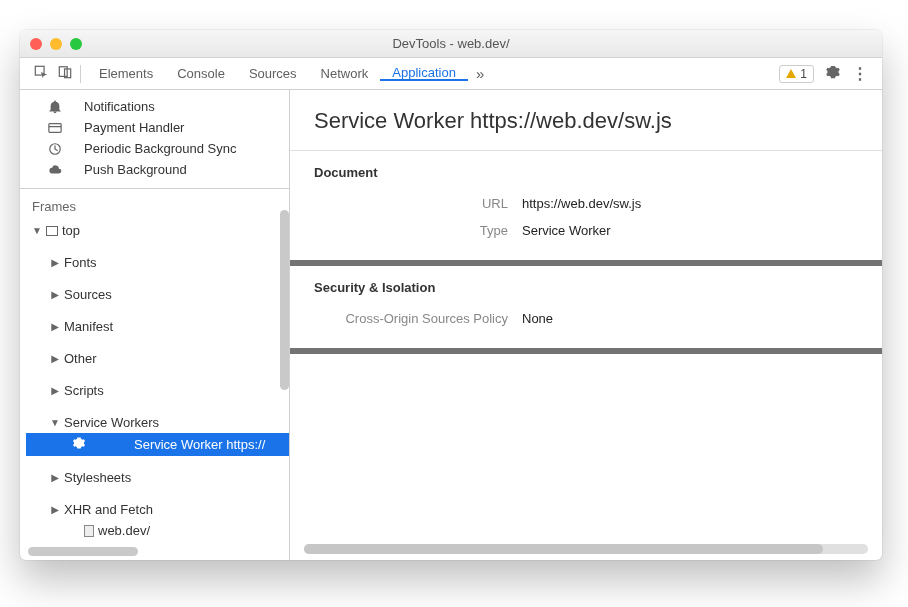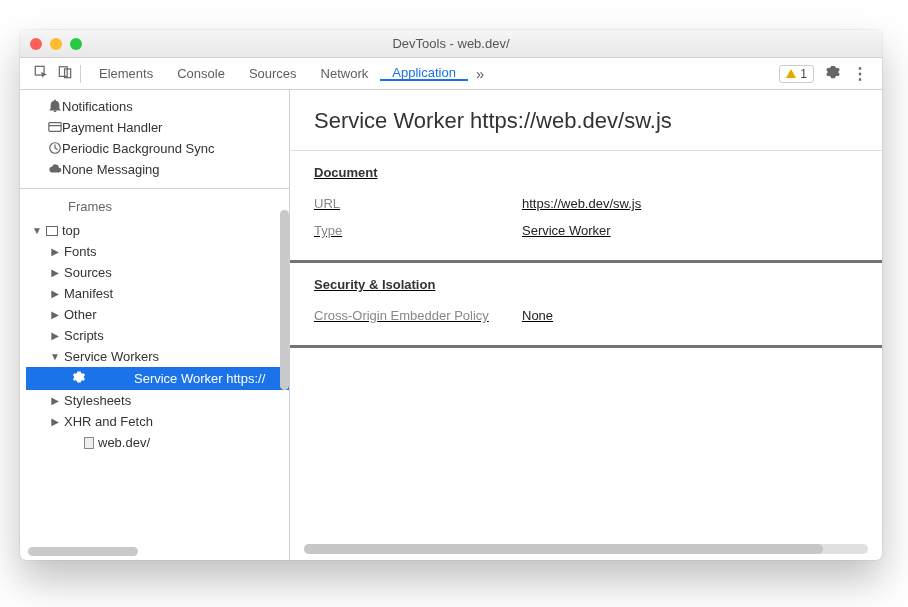--- a/index.html
+++ b/index.html
@@ -19,44 +19,44 @@
   .tab.active { color:#1a73e8; border-bottom:2px solid #1a73e8; }
   .more-tabs { padding:0 8px; color:#5f5f5f; cursor:pointer; display:flex; align-items:center; font-size:15px;}
   .toolbar-right { display:flex; align-items:center; gap:12px; padding:0 8px; }
   .badge { display:flex; align-items:center; gap:4px; border:1px solid #ccc; border-radius:3px; padding:1px 6px; font-size:12px; color:#444;}
   .warn-icon { width:0;height:0;border-left:5px solid transparent;border-right:5px solid transparent;border-bottom:9px solid #e6a700; position:relative;}
   .gear { color:#666; font-size:15px;}
   .vdots { color:#666; font-size:16px; font-weight:bold;}
   .body { flex:1; display:flex; min-height:0; }
   .sidebar { width:270px; border-right:1px solid #d0d0d0; display:flex; flex-direction:column; font-size:13px; color:#333; overflow:hidden; position:relative;}
   .sidebar-top { padding-top:6px; }
-  .side-row { display:flex; align-items:flex-start; gap:0; padding:3px 0 3px 28px; cursor:pointer; white-space:nowrap;}
+  .side-row { display:flex; align-items:flex-end; gap:22px; padding:3px 0 3px 28px; cursor:pointer; white-space:nowrap;}
   .side-row .ico { width:14px; display:flex; justify-content:center; color:#666;}
-  .section-label { padding:10px 12px 6px 12px; color:#666;margin-left:36px; }
+  .section-label { padding:10px 12px 6px 12px; color:#666; }
   .tree { padding-left:6px; }
   .tree-row { display:flex; align-items:center; gap:4px; padding:3px 0; cursor:pointer; white-space:nowrap; }
   .arrow { width:10px; color:#666; font-size:10px; display:inline-flex; justify-content:center;}
   .arrow.down::before { content:"▼"; }
   .arrow.right::before { content:"▶"; }
   .depth0 { padding-left:6px;text-align:center; }
-  .depth1 { padding-left:24px; }
+  .depth1 { padding-left:24px;margin-top:11px; }
   .depth2 { padding-left:42px;gap:48px; }
   .depth2b { padding-left:58px; }
   .selected { background:#1a73e8; color:#fff; }
   .selected .arrow, .selected .ico { color:#fff; }
   .frame-icon { width:12px; height:10px; border:1px solid #666; display:inline-block; }
   .file-icon { width:10px; height:12px; border:1px solid #888; background:#eee; display:inline-block; }
   .side-scroll-y { position:absolute; right:0; top:120px; width:9px; height:180px; background:#c9c9c9; border-radius:5px;}
   .side-scroll-x { position:absolute; left:8px; bottom:4px; height:9px; width:110px; background:#c9c9c9; border-radius:5px;}
   .main { flex:1; display:flex; flex-direction:column; overflow:hidden; position:relative;}
   .main-title { font-size:22px; color:#333; padding:18px 24px 16px 24px; border-bottom:1px solid #e0e0e0;}
-  .panel-section { border-bottom:3px solid #737373; padding:14px 24px 16px 24px;text-decoration:underline; }
+  .panel-section { border-bottom:6px solid #737373; padding:14px 24px 16px 24px; }
   .panel-section h4 { font-size:13px; font-weight:600; color:#333; margin-bottom:10px;}
   .kv { display:flex; padding:6px 0;}
-  .kv .k { width:208px; text-align:left; color:#888; font-size:13px; padding-right:14px;}
+  .kv .k { width:208px; text-align:right; color:#888; font-size:13px; padding-right:14px;}
   .kv .v { font-size:13px; color:#222;}
   .main-scroll-x { position:absolute; left:14px; right:14px; bottom:6px; height:10px; background:#e0e0e0; border-radius:6px;}
   .main-scroll-x .thumb{ position:absolute; left:0; width:92%; height:100%; background:#c6c6c6; border-radius:6px;}
   svg.ico-s{width:14px;height:14px;}
 </style>
 </head>
 <body>
 
 <div class="window">
 
@@ -135,21 +135,21 @@
               </svg>
           </span>
           <span>Periodic Background Sync</span>
         </div>
         <div class="side-row">
           <span class="ico">
             <svg class="ico-s" viewBox="0 0 16 16" fill="#666">
                 <path d="M12.5 6.5a4 4 0 0 0-7.8-1A3 3 0 0 0 5 12h7.5a2.75 2.75 0 0 0 0-5.5z"></path>
               </svg>
           </span>
-          <span>None Messaging</span>
+          <span>Push Background</span>
         </div>
       </div>
 
       <div style="height:1px;background:#d0d0d0;margin-top:8px;"></div>
 
       <div class="section-label">Frames</div>
 
       <div class="tree">
         <div class="tree-row depth0">
           <span class="arrow down"></span>
@@ -217,21 +217,21 @@
         </div>
         <div class="kv">
           <div class="k">Type</div>
           <div class="v">Service Worker</div>
         </div>
       </div>
 
       <div class="panel-section">
         <h4>Security &amp; Isolation</h4>
         <div class="kv">
-          <div class="k">Cross-Origin Embedder Policy</div>
+          <div class="k">Cross-Origin Sources Policy</div>
           <div class="v">None</div>
         </div>
       </div>
 
       <div class="main-scroll-x">
         <div class="thumb"></div>
       </div>
     </div>
   </div>
 

